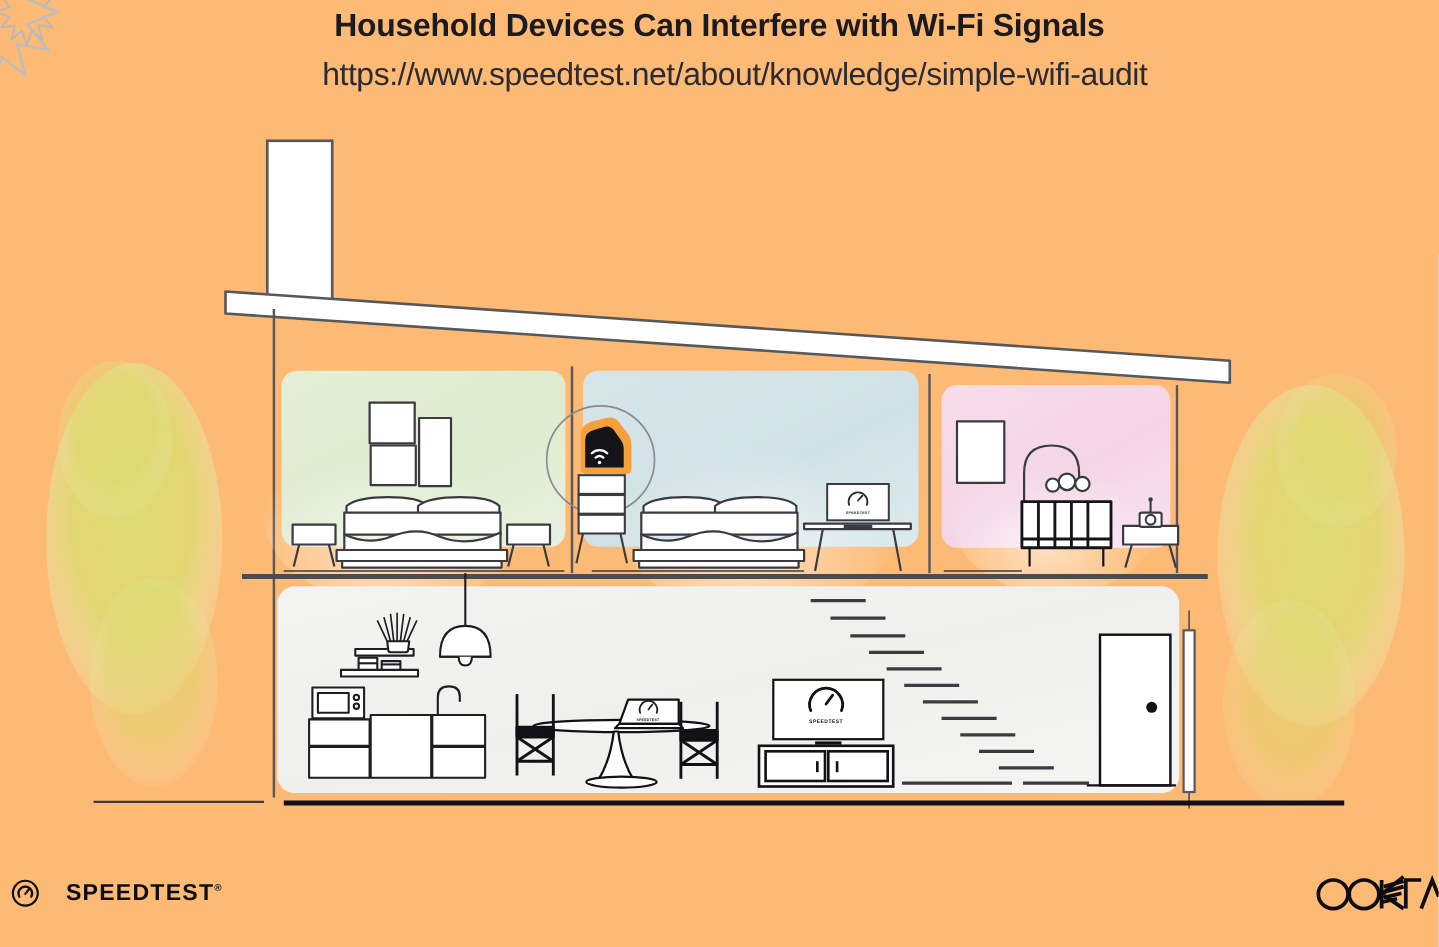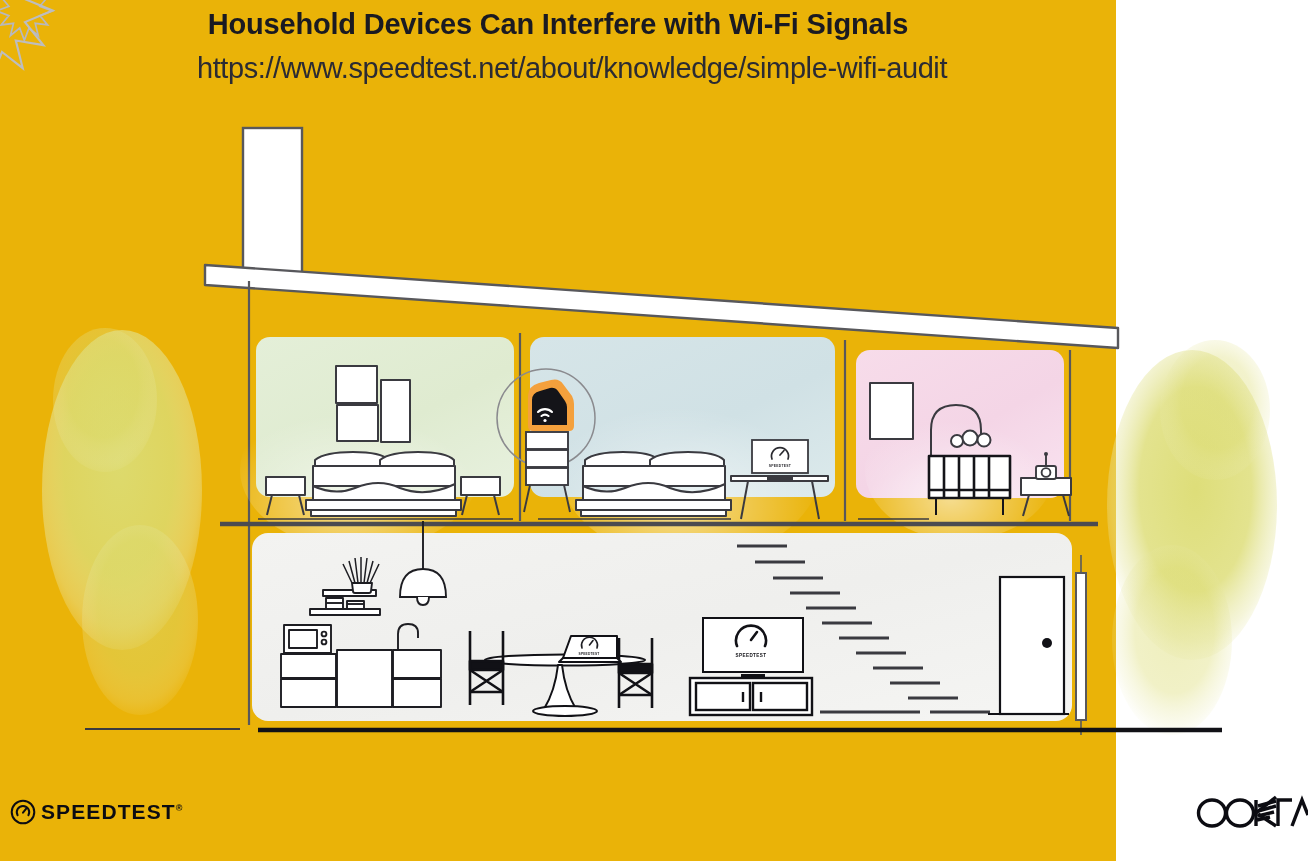--- a/index.html
+++ b/index.html
@@ -1,25 +1,25 @@
 <!DOCTYPE html>
 <html><head>
 <meta charset="utf-8">
 <style>
   html,body{margin:0;padding:0;background:#ffffff;}
   body{width:1308px;height:861px;font-family:"Liberation Sans",sans-serif;overflow:hidden;position:relative;}
-  #stage{position:relative;width:1116px;height:861px;background:#eab308;}
+  #stage{position:relative;width:1308px;height:861px;background:#fdba74;}
 
   .hdr{position:absolute;left:0;right:0;text-align:center;}
   #title{top:8px;font-size:29px;font-weight:bold;color:#1a1a22;letter-spacing:-0.2px;}
   #subtitle{top:52px;font-size:29px;font-weight:400;color:#2b2b33;letter-spacing:-0.4px;padding-left:28px;}
 
   svg#scene{position:absolute;left:0;top:0;width:1308px;height:861px;}
 
-  .footer-logo{position:absolute;display:flex;align-items:center;gap:5px;justify-content:center;}
+  .footer-logo{position:absolute;display:flex;align-items:center;gap:24px;justify-content:center;}
   #speedtest-logo{left:10px;top:799px;}
   #speedtest-logo .wordmark{font-size:21px;font-weight:bold;letter-spacing:1.1px;color:#0c0c12;}
   #ookla-logo{left:1196px;top:795px;}
   .sup{font-size:9px;vertical-align:super;}
 </style>
 </head>
 <body>
 
 <div id="stage">
 

